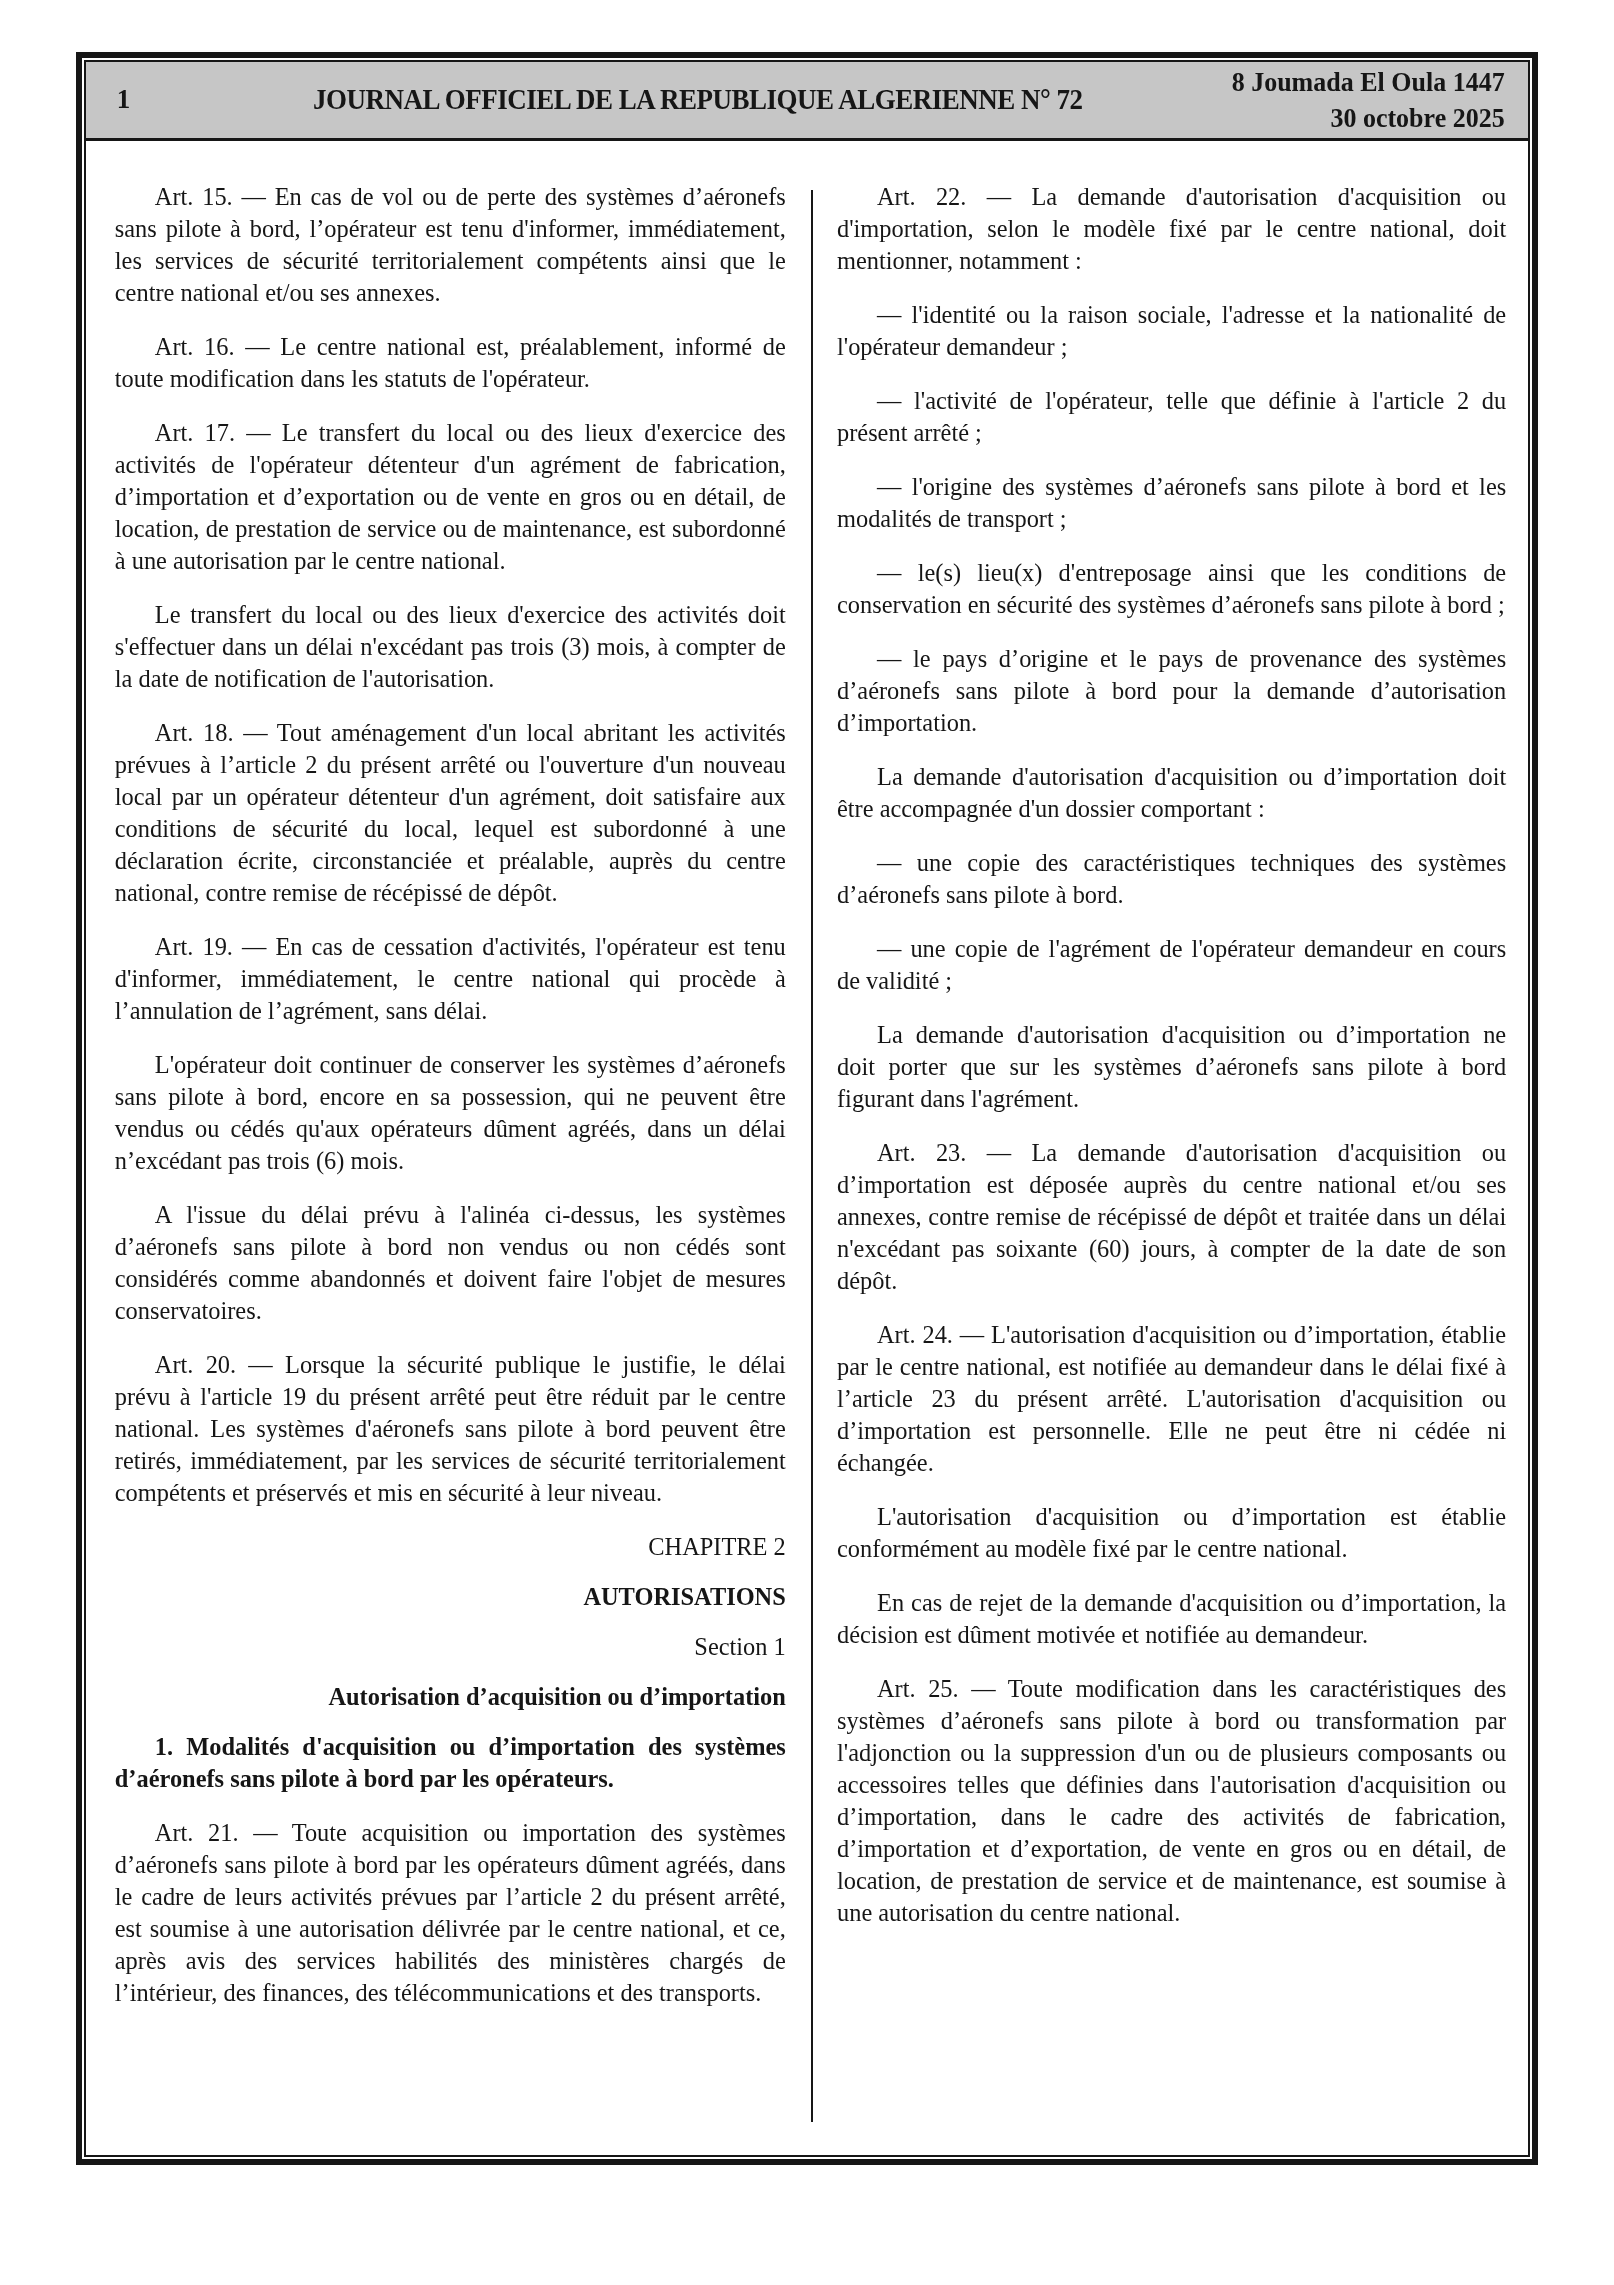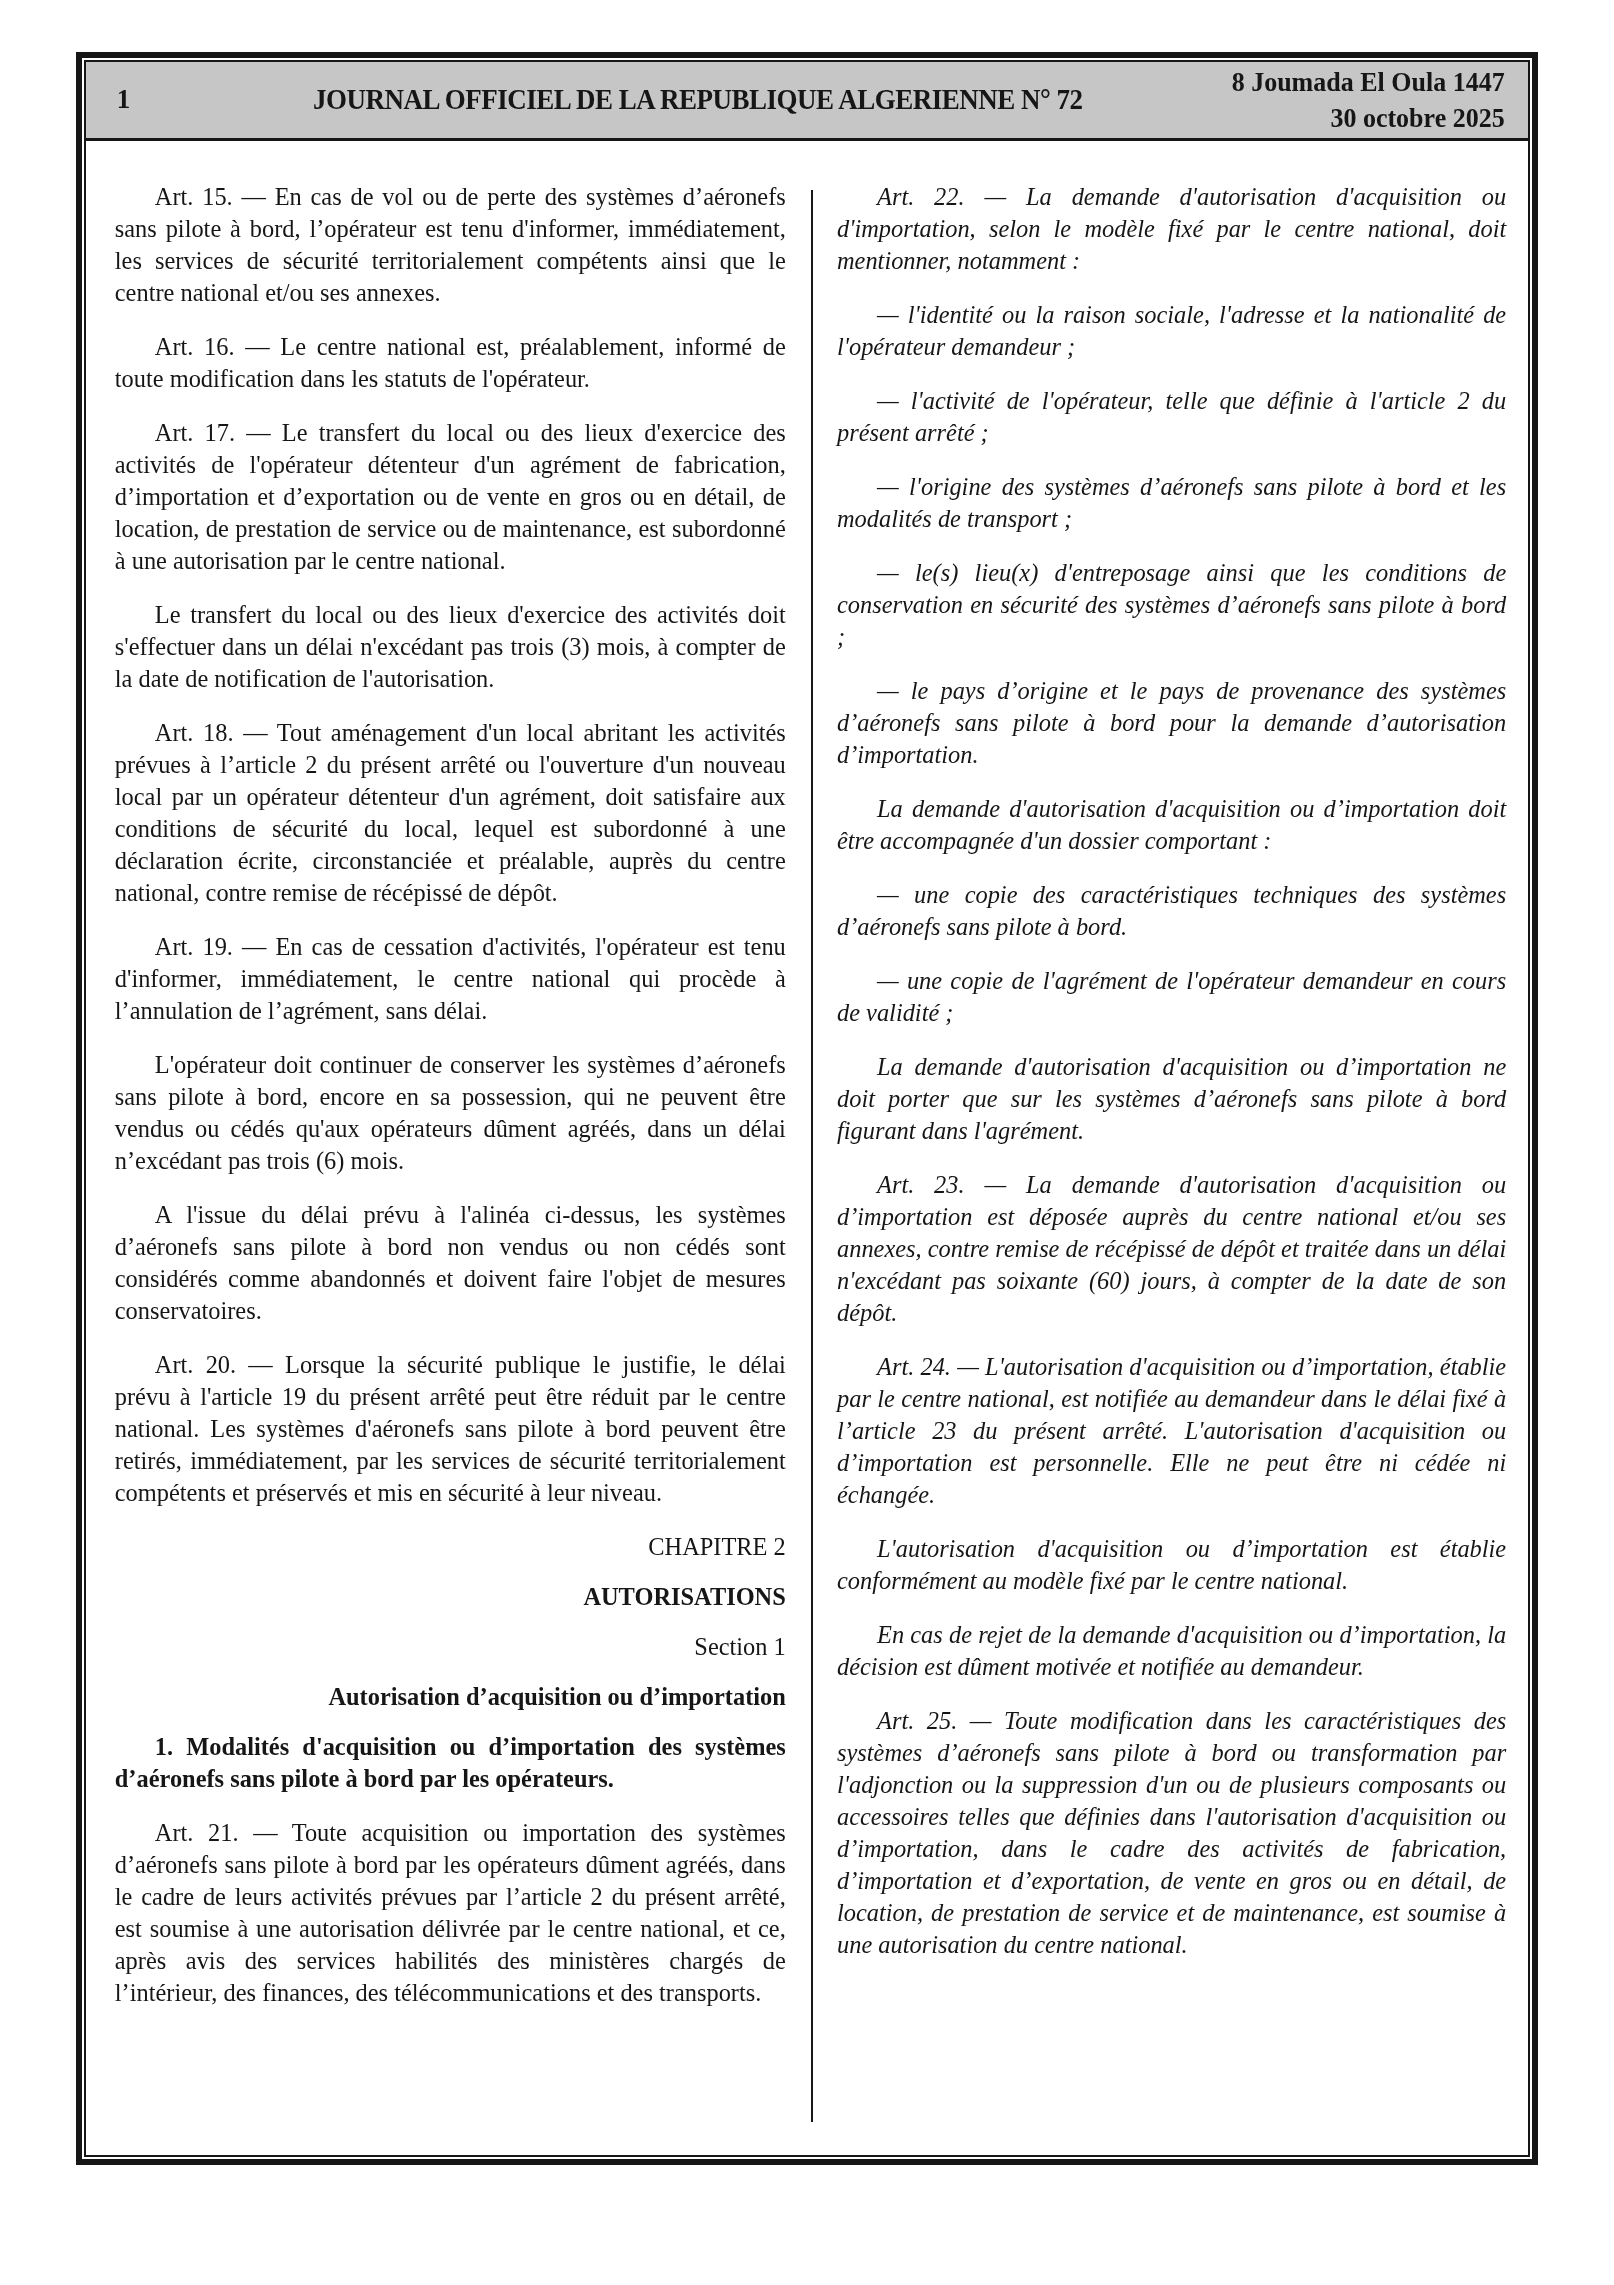--- a/index.html
+++ b/index.html
@@ -70,21 +70,20 @@
     padding: 40px 22px 0 29px;
     align-items: stretch;
   }
   .text-col {
     width: 671px;
     flex: 0 0 auto;
   }
   .text-col.right {
     flex: 1 1 auto;
     width: auto;
-    font-style: italic;
   }
   .col-divider {
     flex: 0 0 2.7px;
     background: #161616;
     margin: 9px 23.5px 33px 25px;
   }
   .text-col p {
     margin: 0 0 22px 0;
     font-size: 24.4px;
     line-height: 32px;

